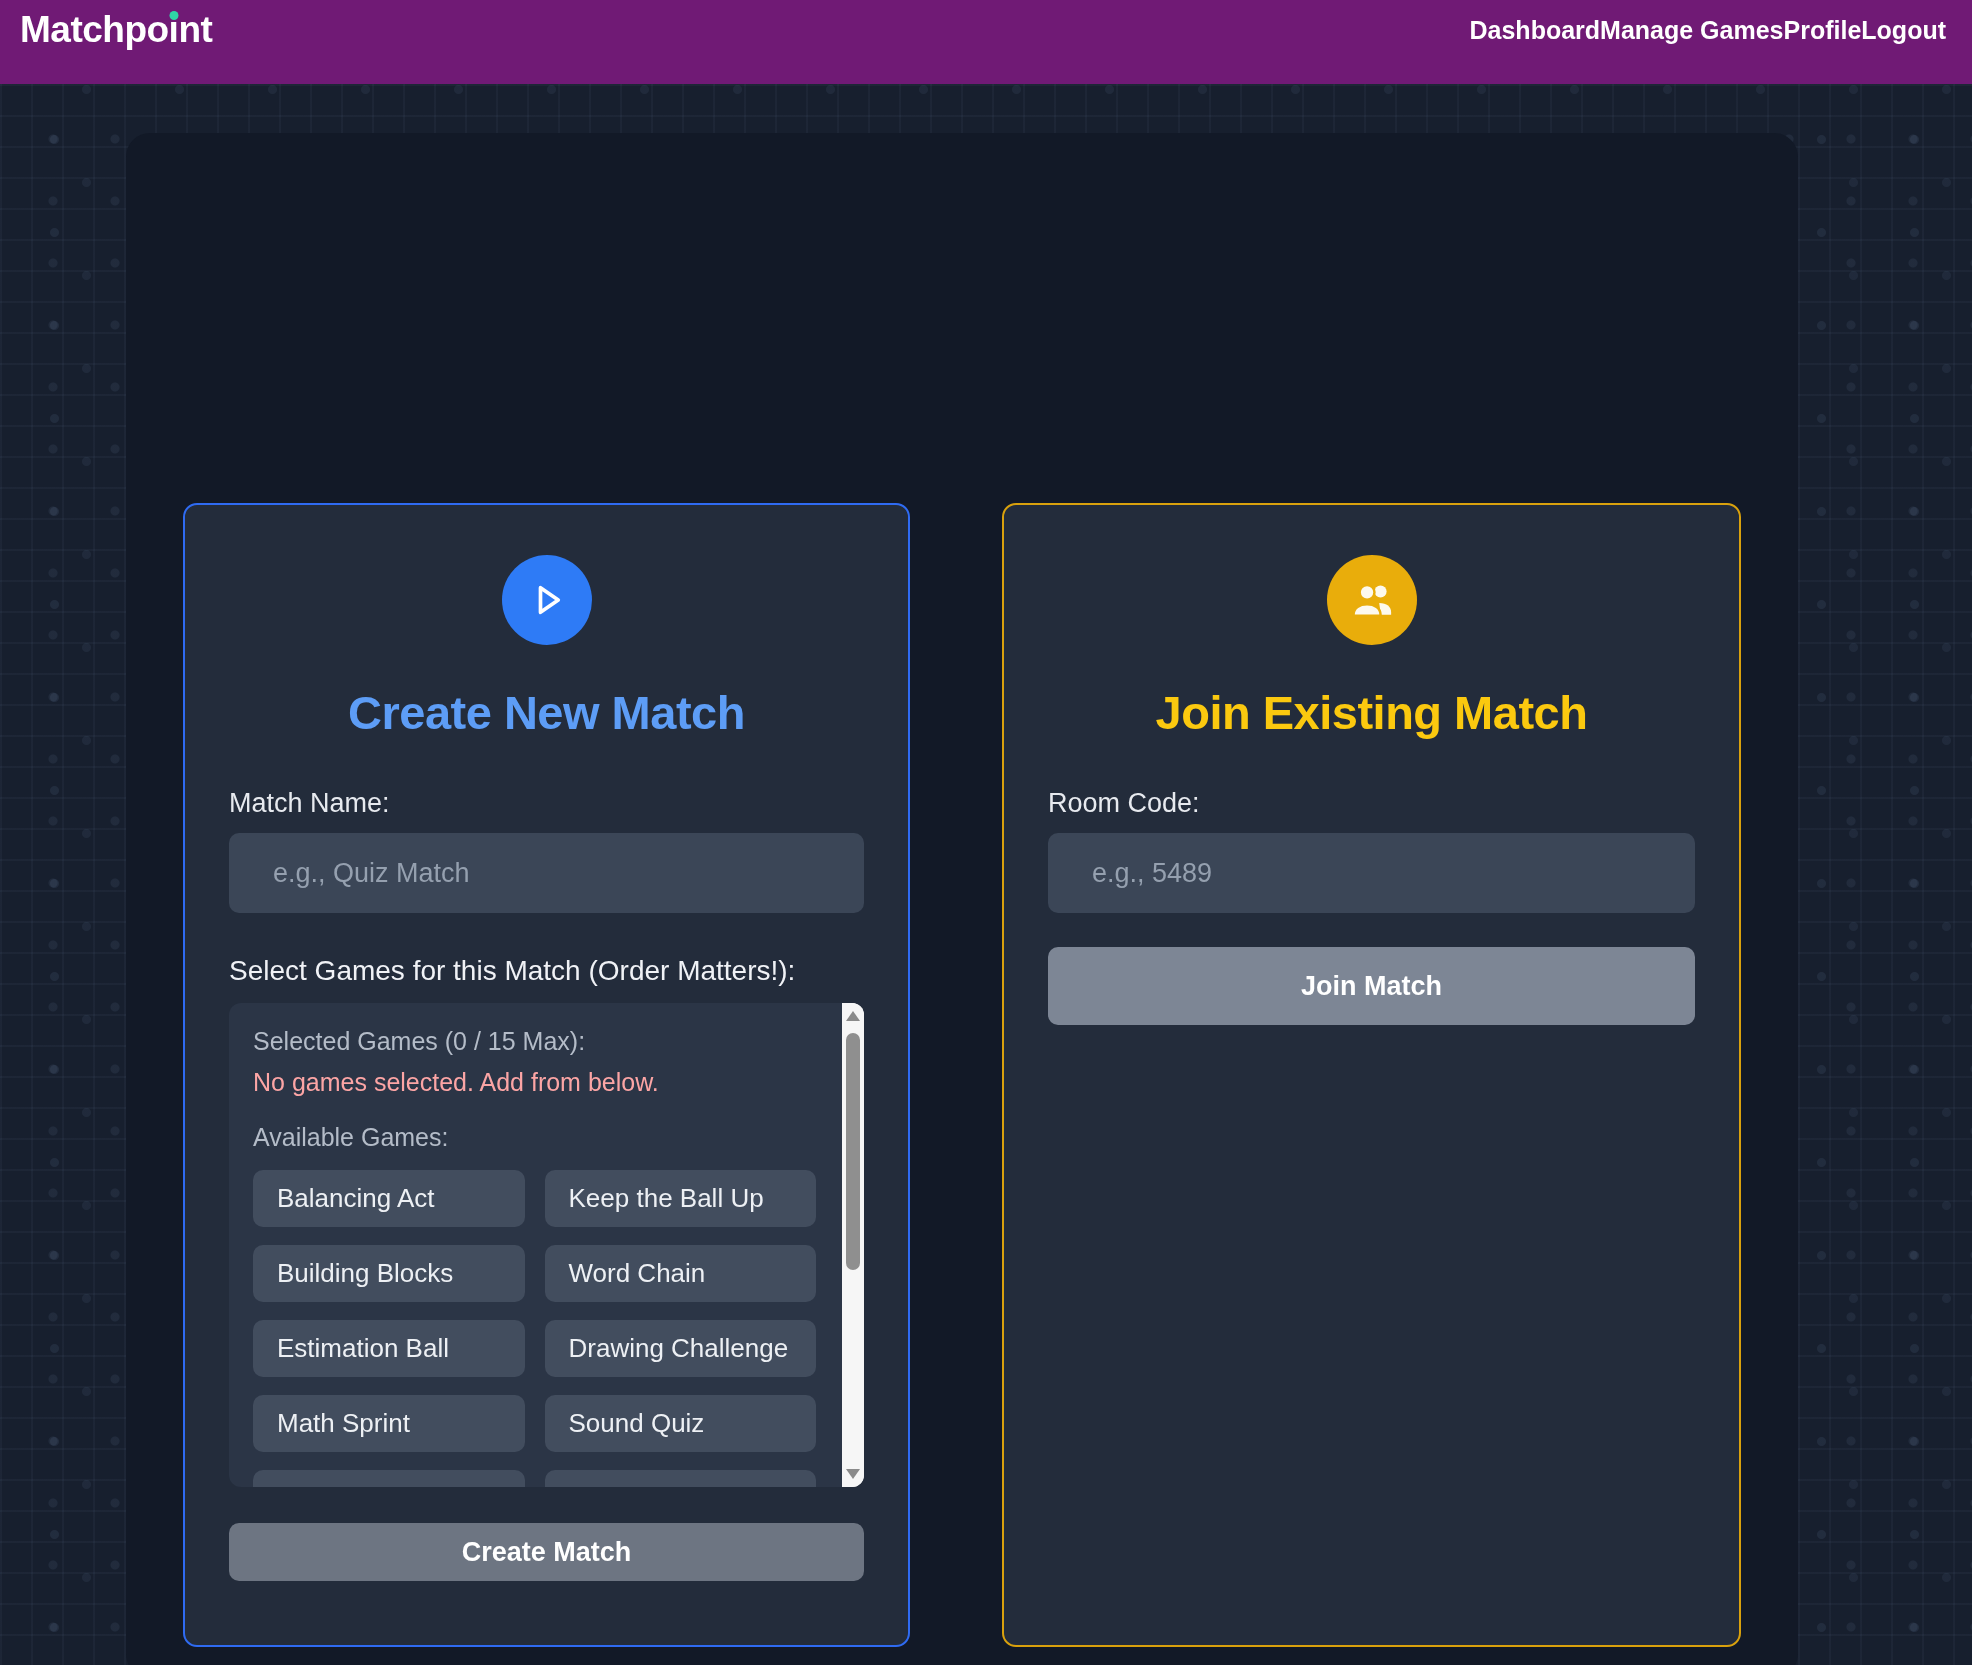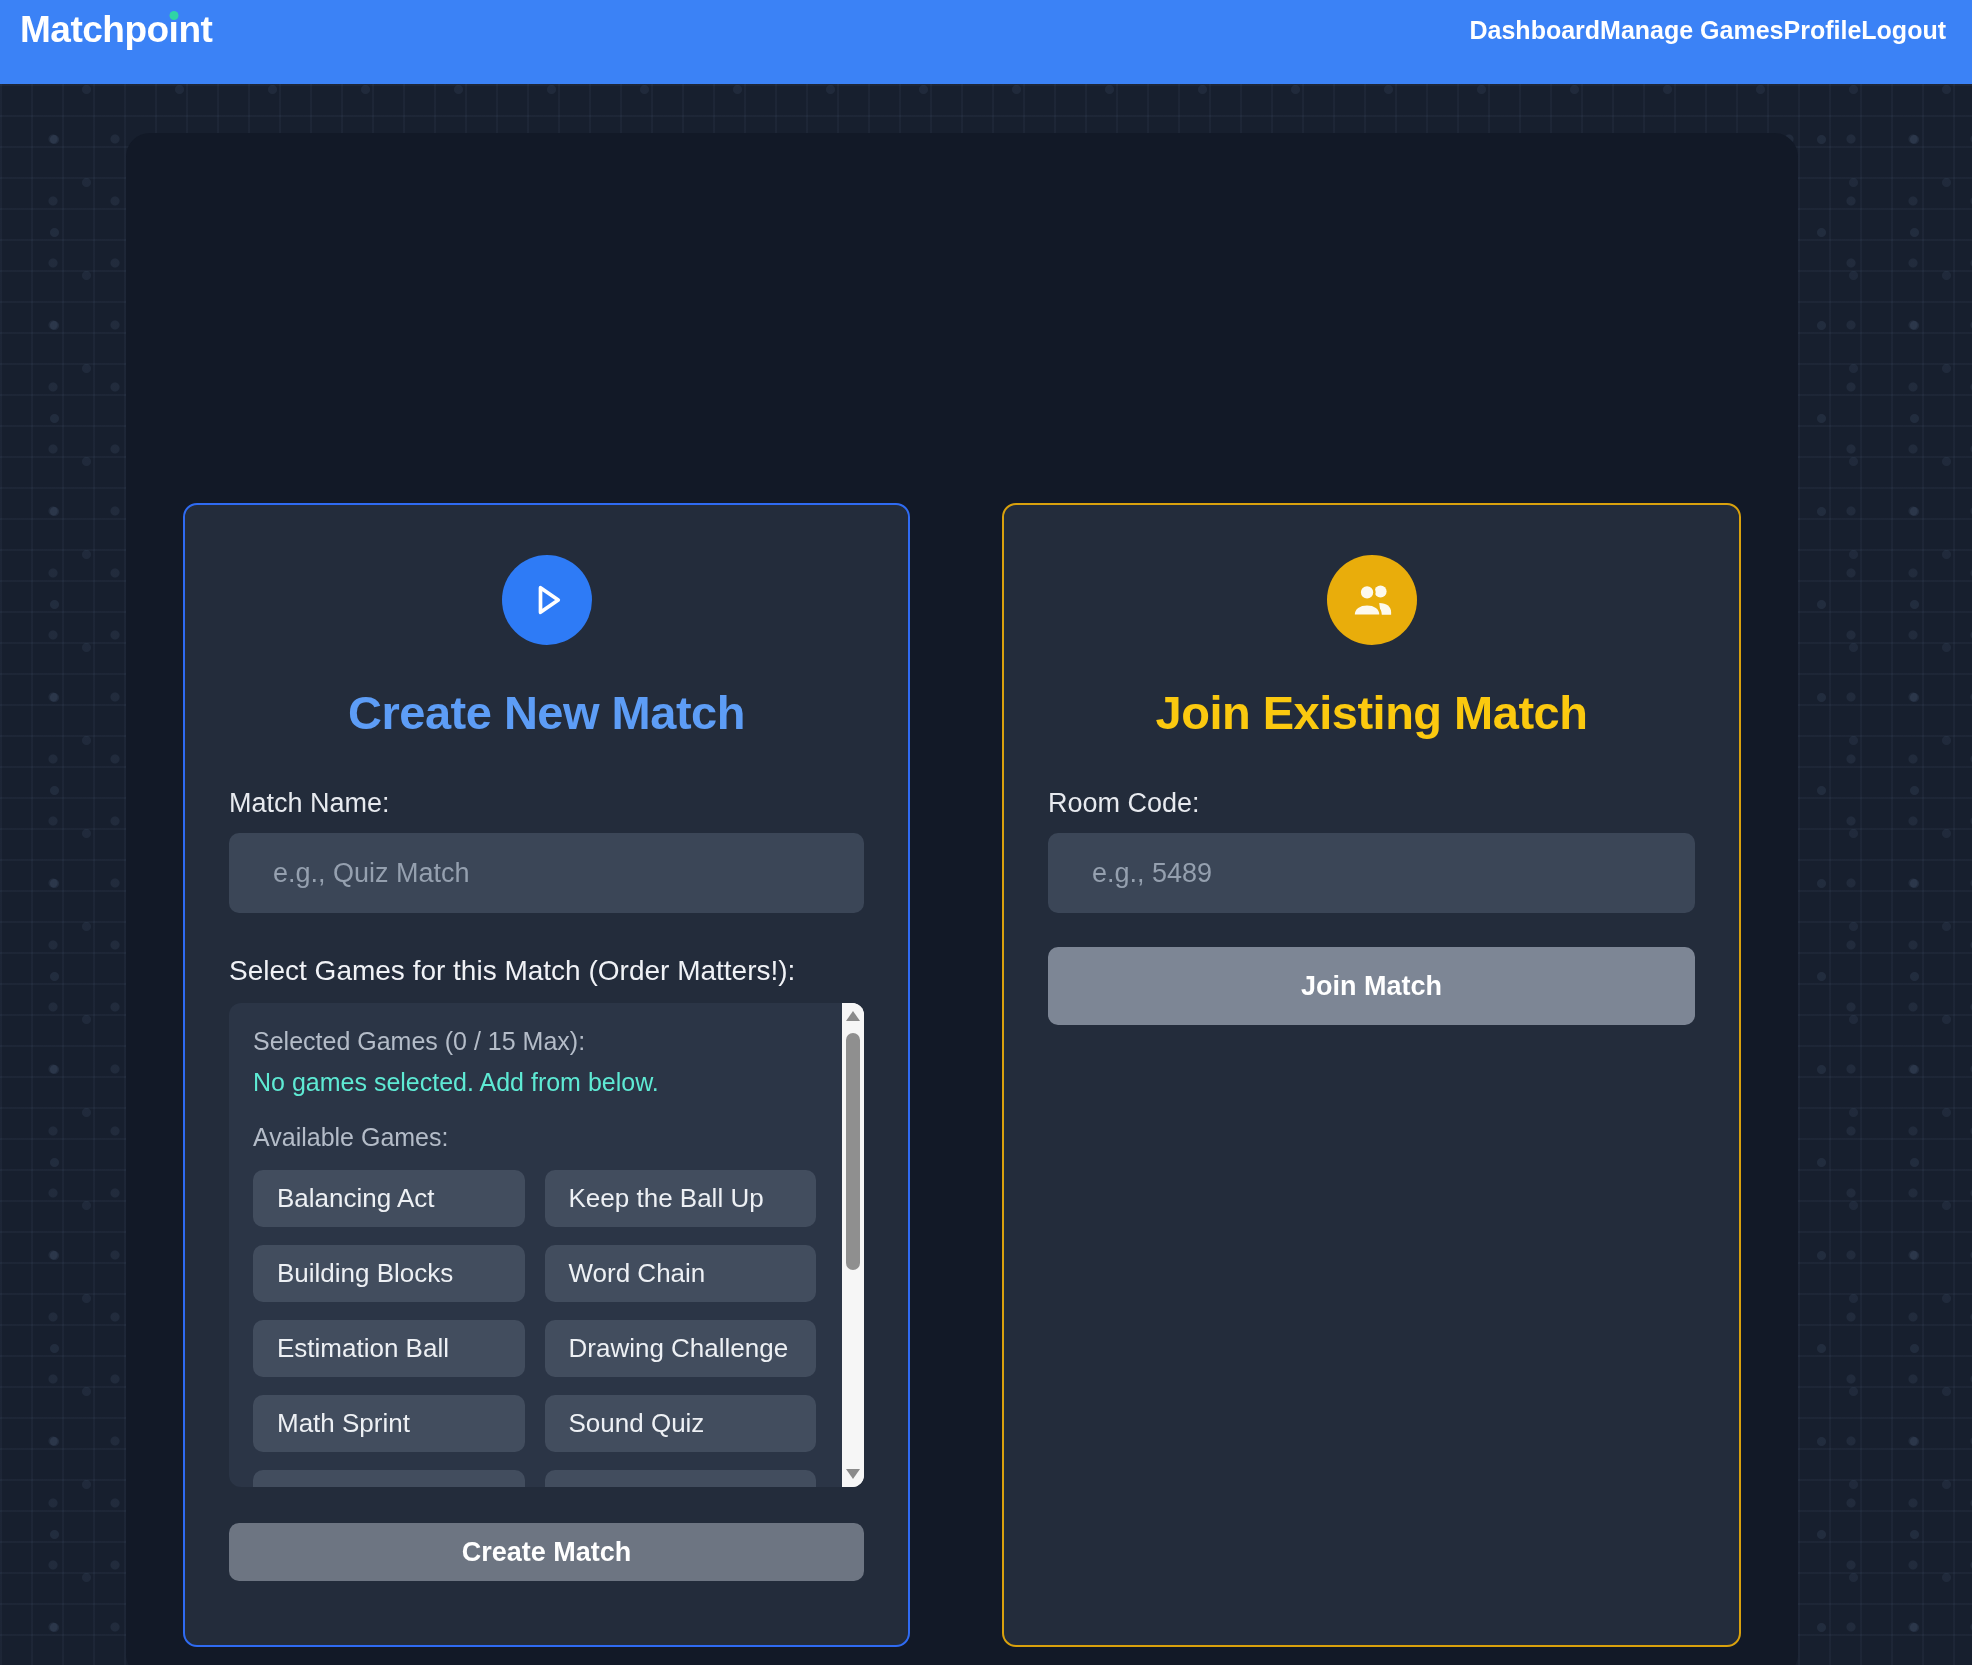--- a/index.html
+++ b/index.html
@@ -14,21 +14,21 @@
       radial-gradient(circle, rgba(125,150,190,0.09) 4px, transparent 5px),
       radial-gradient(circle, rgba(125,150,190,0.10) 4px, transparent 5px);
     background-size:31px 31px, 31px 31px, 93px 93px, 93px 93px, 62px 62px;
     background-position:0 84px, 0 84px, 8px 93px, 40px 136px, 22px 108px;
     color:#e8ebf0;
   }
 
   
   .nav {
     position:absolute; top:0; left:0; width:1972px; height:84px;
-    background:#3b82f6; display:flex; justify-content:space-between;
+    background:#701a75; display:flex; justify-content:space-between;
     padding:8px 26px 0 20px;
   }
   .brand { font-size:37px; font-weight:bold; color:#ffffff; line-height:44px; letter-spacing:-0.5px; }
   .brand-i { position:relative; display:inline-block; }
   .brand-i::after {
     content:""; position:absolute; width:9px; height:9px; border-radius:50%;
     background:#2fd5a6; top:3px; left:50%; transform:translateX(-50%);
   }
   .nav-links { display:flex; align-items:center; height:44px; }
   .nav-link { font-size:25px; font-weight:bold; color:#ffffff; text-decoration:none; cursor:pointer; }
@@ -71,21 +71,21 @@
 
   .select-label { margin-top:42px; font-size:28px; color:#f0f2f6; }
 
   
   .games-panel {
     position:relative; margin-top:16px; height:484px; overflow:hidden;
     background:#2b3546; border-radius:12px;
     padding:24px 48px 0 24px;
   }
   .muted-strong { font-size:25px; color:#b4bcc8; margin-bottom:12px; }
-  .muted-dim { font-size:25px; color:#5eead4; margin-bottom:26px; }
+  .muted-dim { font-size:25px; color:#fca5a5; margin-bottom:26px; }
   .muted-strong.second { margin-bottom:18px; }
   .games-grid { display:grid; grid-template-columns:1fr 1fr; gap:18px 20px; }
   .game-btn {
     height:57px; background:#424d5e; border:none; border-radius:10px;
     text-align:left; padding:0 0 0 24px; cursor:pointer;
     font-family:"Liberation Sans", sans-serif; font-size:26px; color:#edf0f4;
   }
 
   
   .scrollbar { position:absolute; top:0; right:0; bottom:0; width:22px; background:#f6f6f6; }

